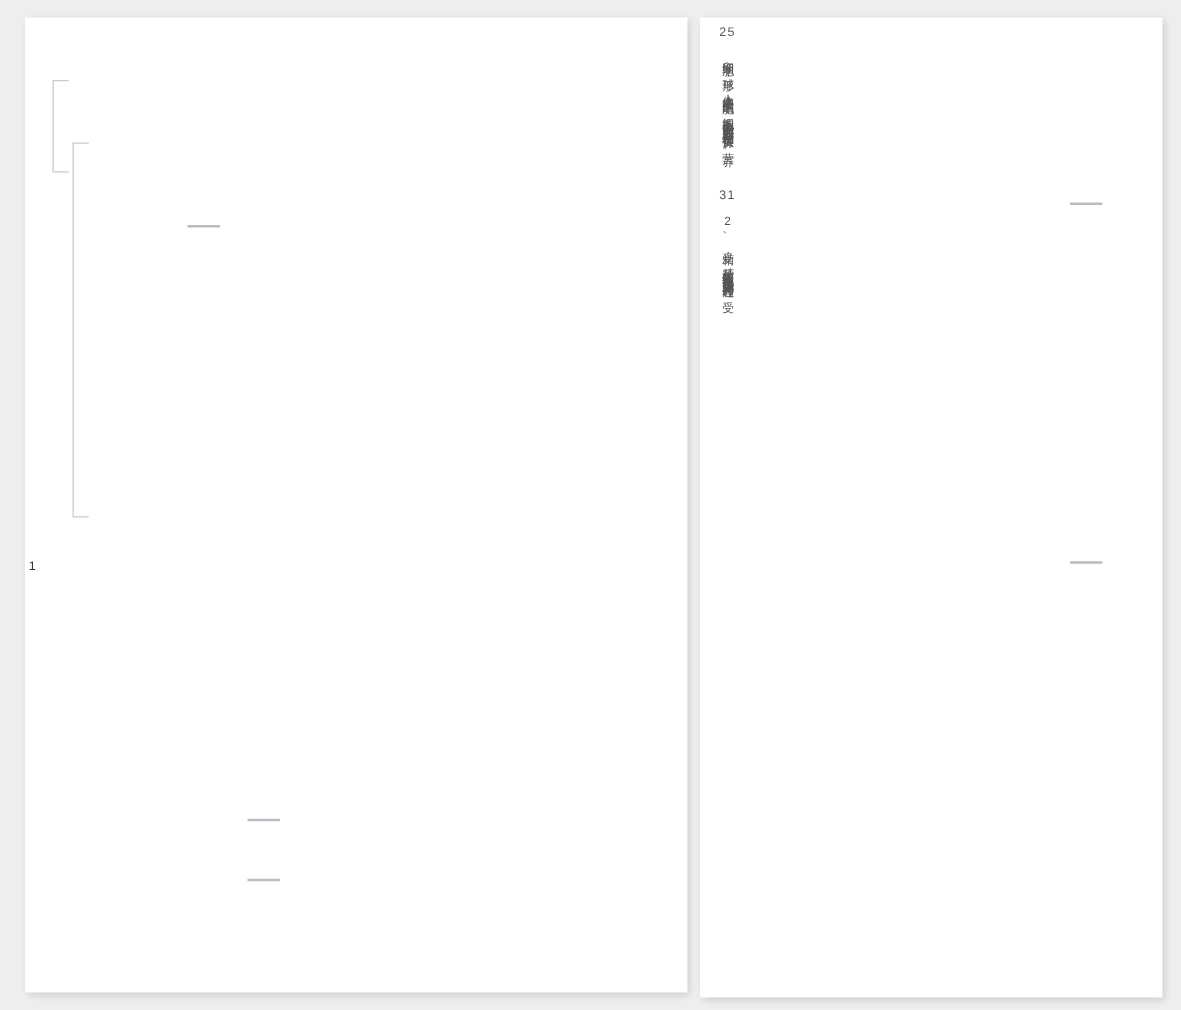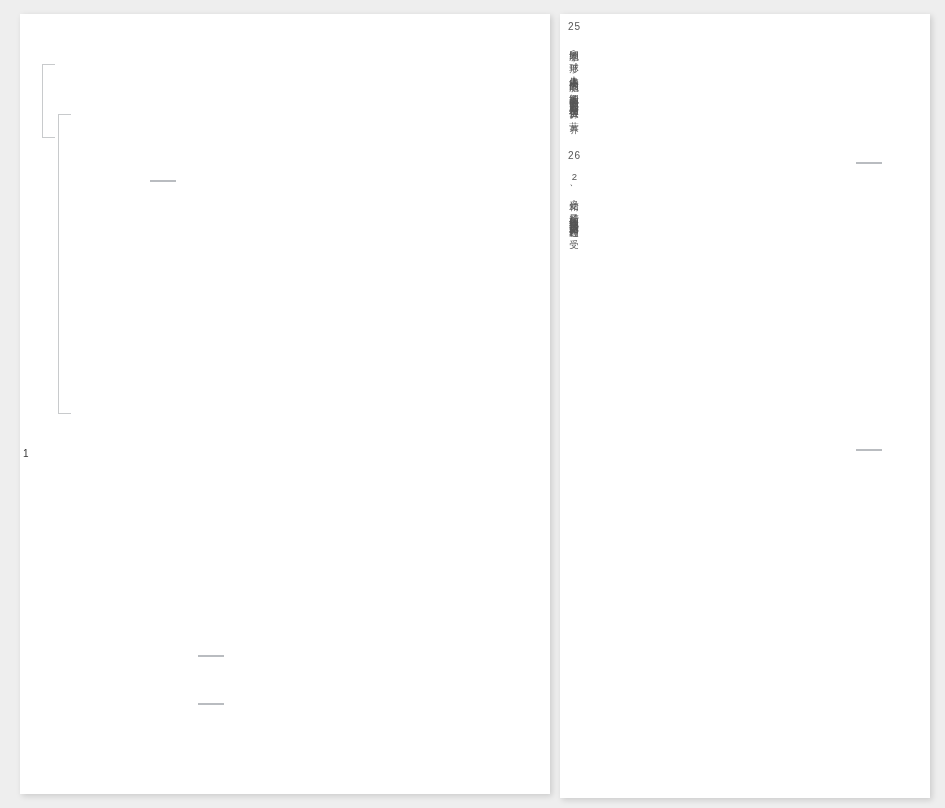--- a/index.html
+++ b/index.html
@@ -65,20 +65,21 @@
   
   .rcol {
     position: absolute;
     left: 8px;
     top: 6px;
     width: 28px;
     height: 780px;
     font-size: 10px;
     color: #444;
     line-height: 14px;
+    text-align: center;
   }
   .rcol .num {
     display: block;
     margin-bottom: 8px;
     color: #555;
     letter-spacing: 1px;
   }
   .rcol .vtext {
     writing-mode: vertical-rl;
     text-orientation: upright;
@@ -133,21 +134,21 @@
 
   <div class="page-right">
     <div class="rcol">
 
       <div class="block">
         <span class="num">25</span>
         <span class="vtext">卵细胞：球形，人体内最大的细胞，细胞质中的卵黄为胚胎初期发育提供 营养。</span>
       </div>
 
       <div class="block" style="margin-top:14px;">
-        <span class="num">26</span>
+        <span class="num">31</span>
         <span class="vtext" style="max-height:320px;">2、受精：精子与卵细胞结合形成受精卵的过程。受</span>
       </div>
 
     </div>
   </div>
 
   <div class="dash" style="left:150px; top:180px;"></div>
   <div class="dash" style="left:856px; top:162px;"></div>
   <div class="dash" style="left:856px; top:449px;"></div>
   <div class="dash" style="left:198px; top:655px;"></div>

